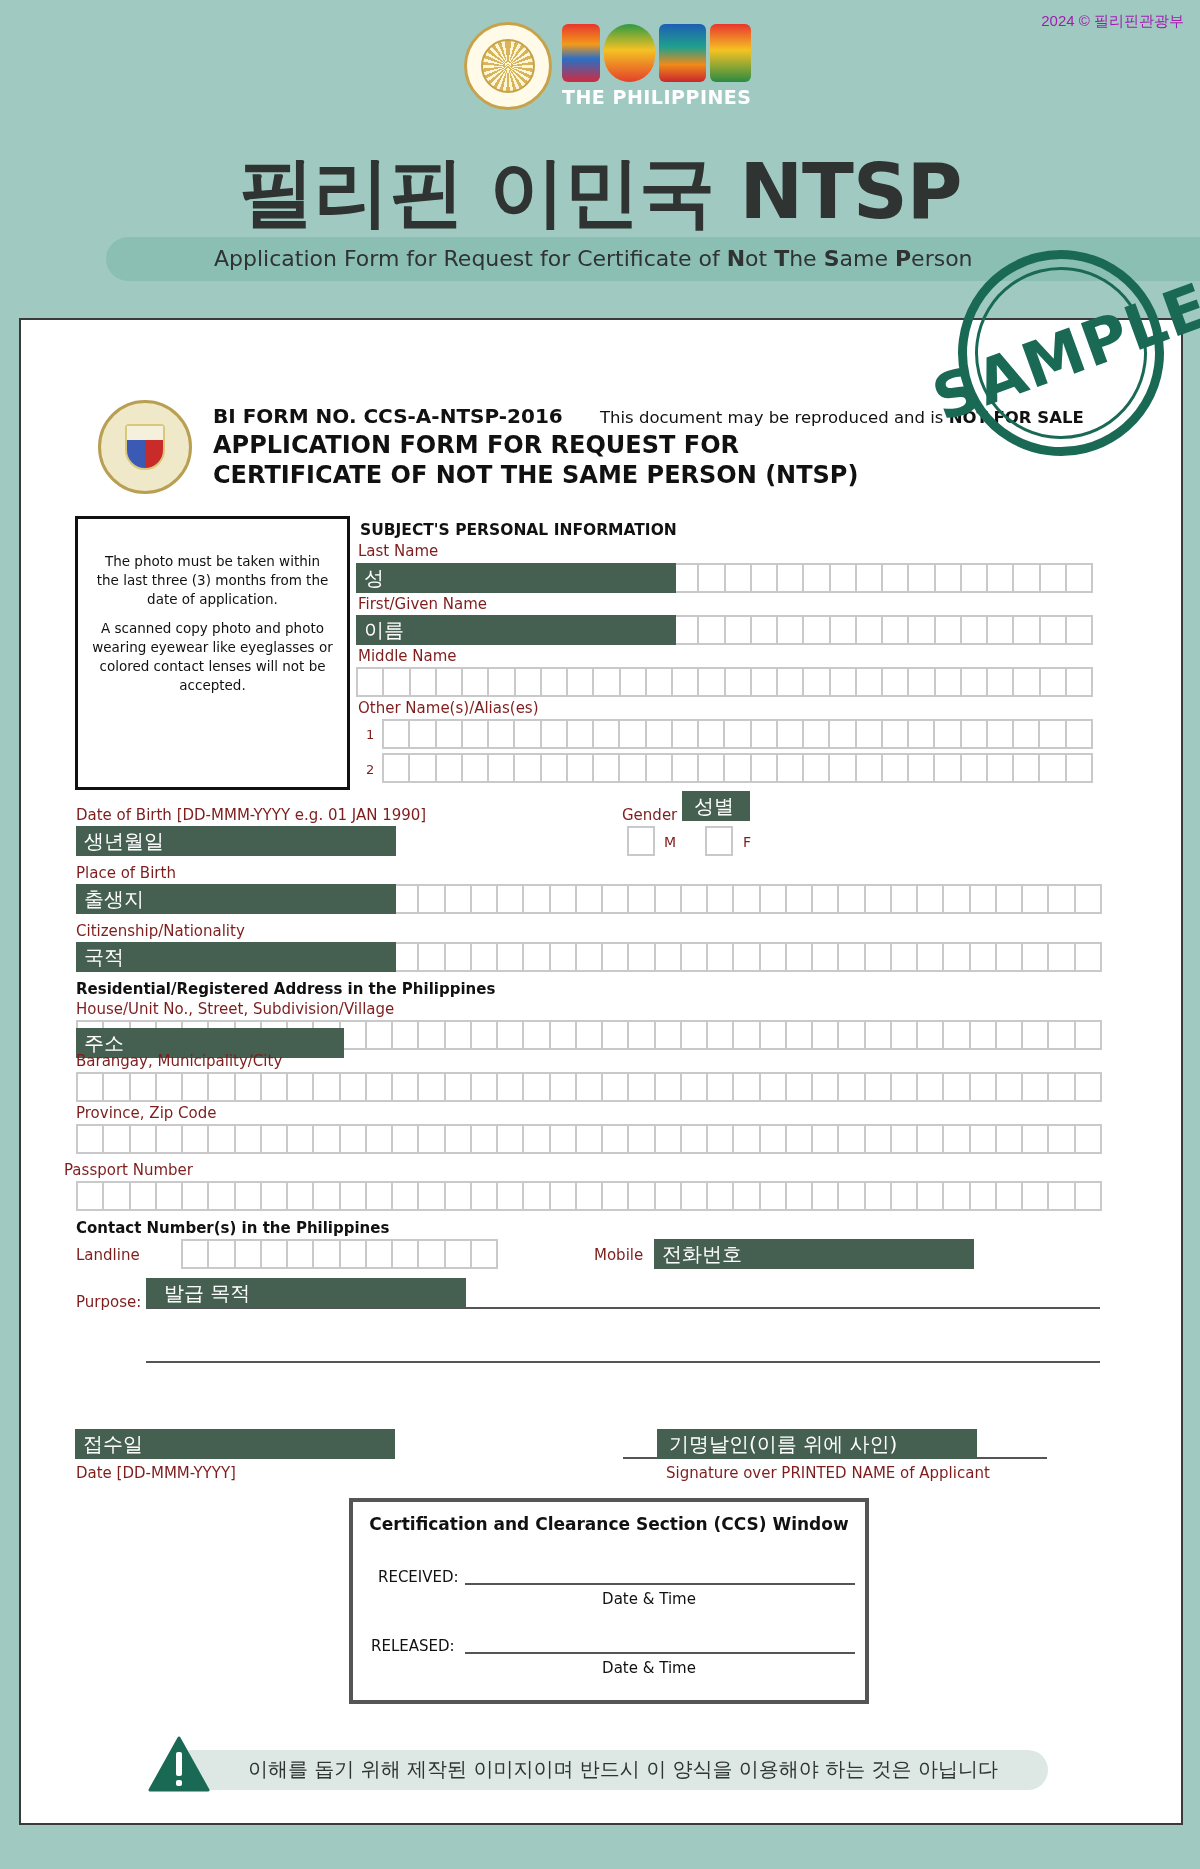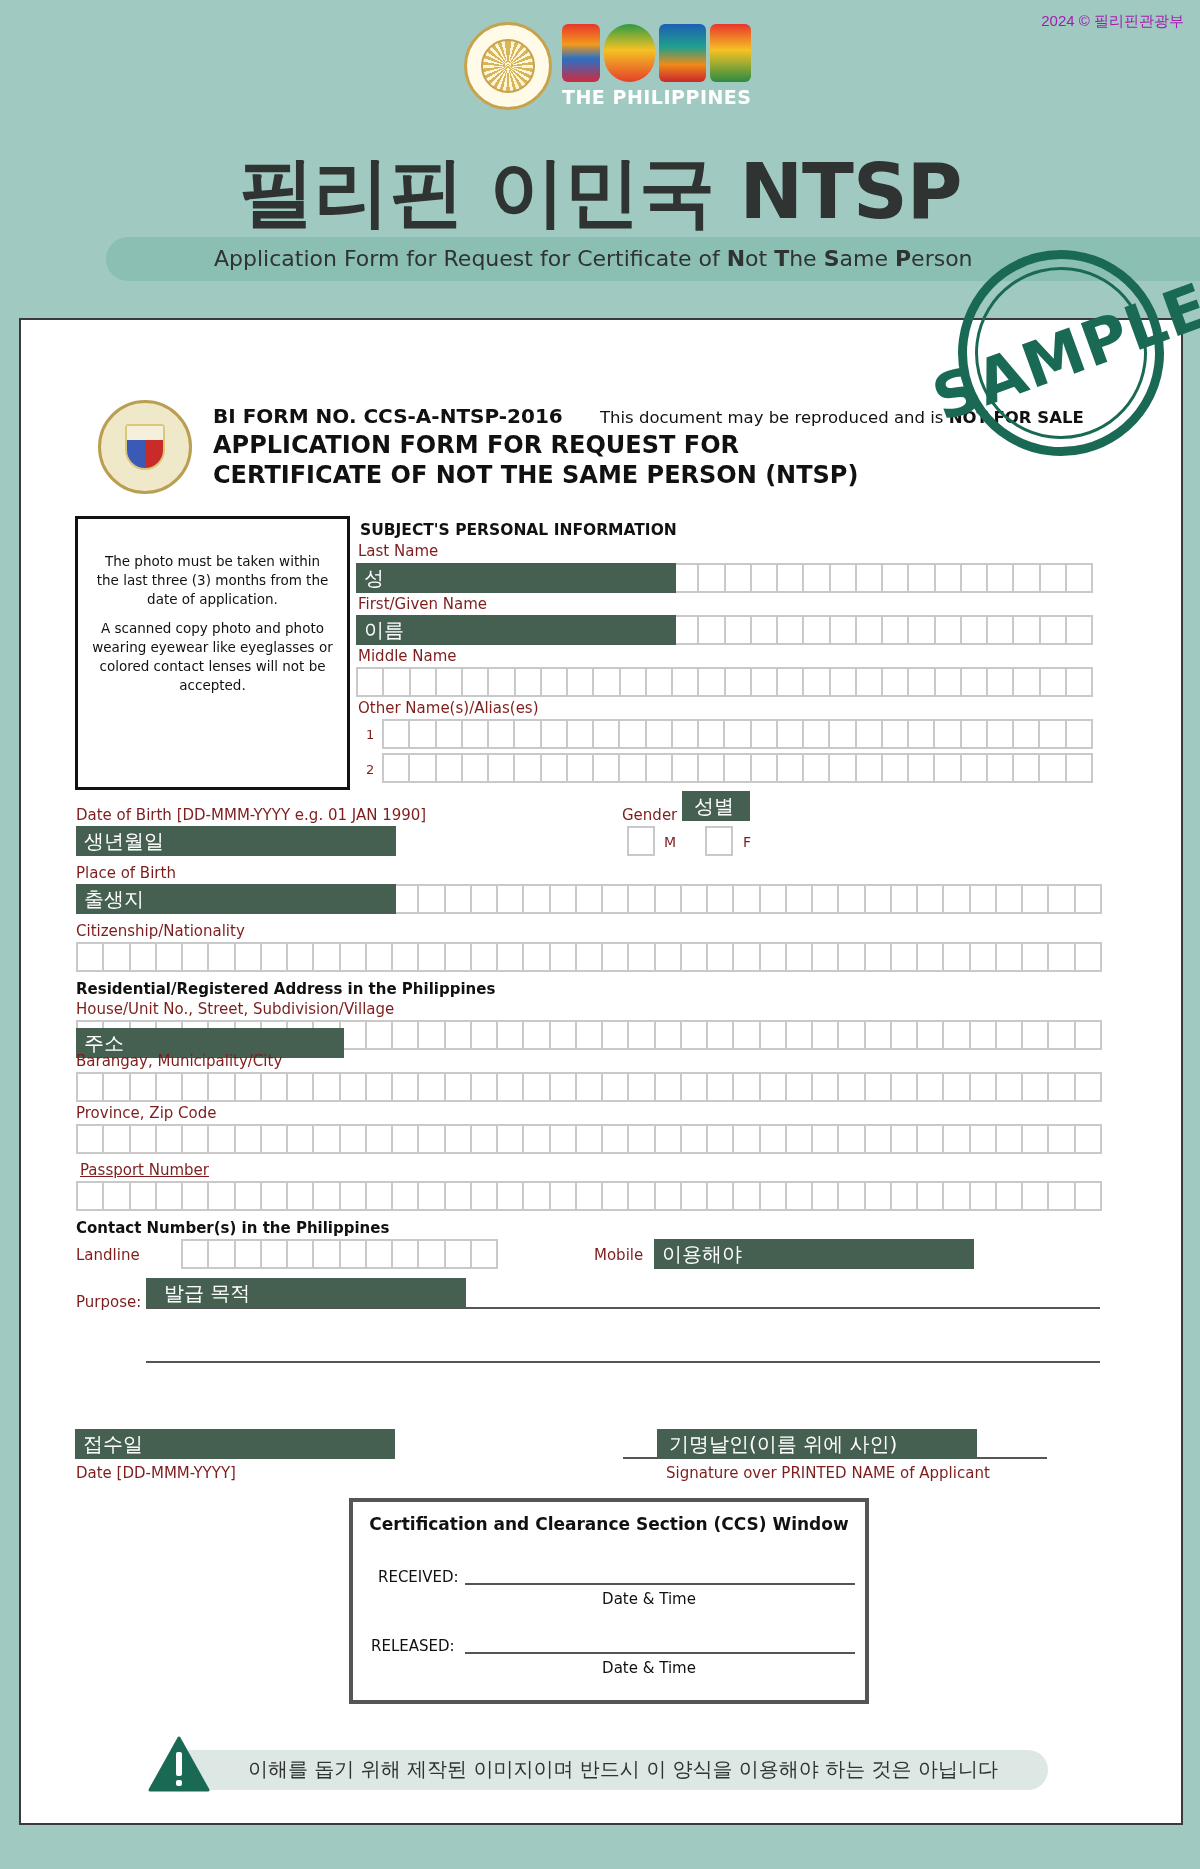--- a/index.html
+++ b/index.html
@@ -435,20 +435,21 @@
       <div class="cell"></div>
       <div class="cell"></div>
       <div class="cell"></div>
       <div class="cell"></div>
       <div class="cell"></div>
       <div class="cell"></div>
       <div class="cell"></div>
       <div class="cell"></div>
       <div class="cell"></div>
     </div>
+  <div class="abs green" style="left:0; top:0; width:320px; height:30px;">국적</div>
 </div>
 
 <div class="abs label-bold" style="left:76px; top:980px;">Residential/Registered Address in the Philippines</div>
 <div class="abs label" style="left:76px; top:1000px;">House/Unit No., Street, Subdivision/Village</div>
 <div class="abs" style="left:76px; top:1020px;">
   <div class="grid cells-39">
       <div class="cell"></div>
       <div class="cell"></div>
       <div class="cell"></div>
       <div class="cell"></div>
@@ -574,21 +575,21 @@
       <div class="cell"></div>
       <div class="cell"></div>
       <div class="cell"></div>
       <div class="cell"></div>
       <div class="cell"></div>
       <div class="cell"></div>
       <div class="cell"></div>
     </div>
 </div>
 
-<div class="abs label" style="left:80px; top:1161px;text-decoration:underline;">Passport Number</div>
+<div class="abs label" style="left:64px; top:1161px;">Passport Number</div>
 <div class="abs" style="left:76px; top:1181px;">
   <div class="grid cells-39">
       <div class="cell"></div>
       <div class="cell"></div>
       <div class="cell"></div>
       <div class="cell"></div>
       <div class="cell"></div>
       <div class="cell"></div>
       <div class="cell"></div>
       <div class="cell"></div>
@@ -638,21 +639,21 @@
       <div class="cell"></div>
       <div class="cell"></div>
       <div class="cell"></div>
       <div class="cell"></div>
       <div class="cell"></div>
       <div class="cell"></div>
       <div class="cell"></div>
     </div>
 </div>
 <div class="abs label" style="left:594px; top:1246px;">Mobile</div>
-<div class="abs green" style="left:654px; top:1239px; width:320px; height:30px;">이용해야</div>
+<div class="abs green" style="left:654px; top:1239px; width:320px; height:30px;">전화번호</div>
 
 <div class="abs label" style="left:76px; top:1293px;">Purpose:</div>
 <div class="abs green" style="left:146px; top:1278px; width:320px; height:30px; padding-left:18px;">발급 목적</div>
 <div class="abs hr" style="left:146px; top:1307px; width:954px;"></div>
 <div class="abs hr" style="left:146px; top:1361px; width:954px;"></div>
 
 <div class="abs green" style="left:75px; top:1429px; width:320px; height:30px;">접수일</div>
 <div class="abs label" style="left:76px; top:1464px;">Date [DD-MMM-YYYY]</div>
 
 <div class="abs hr" style="left:623px; top:1457px; width:424px;"></div>

